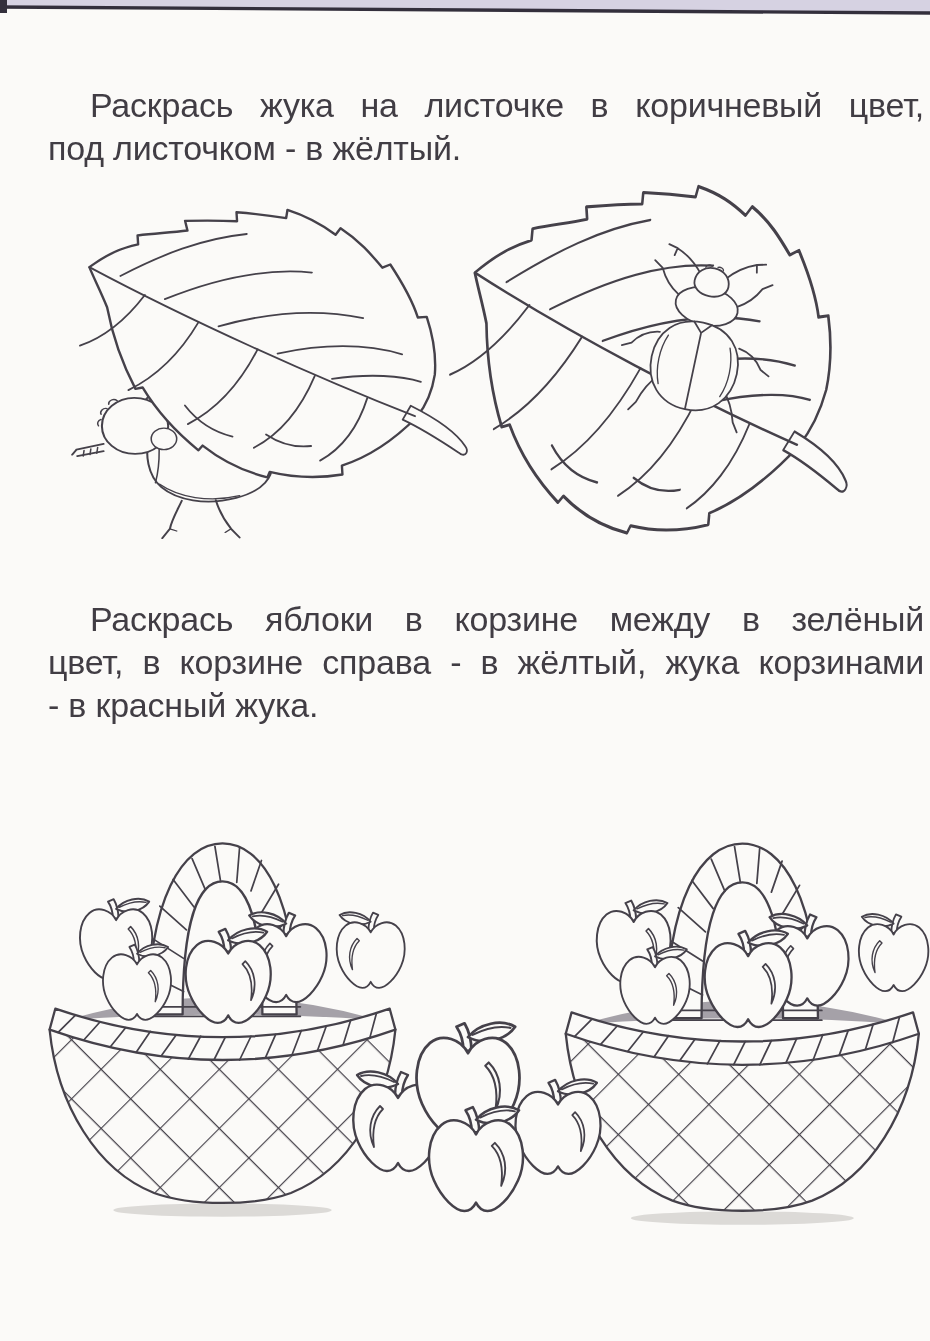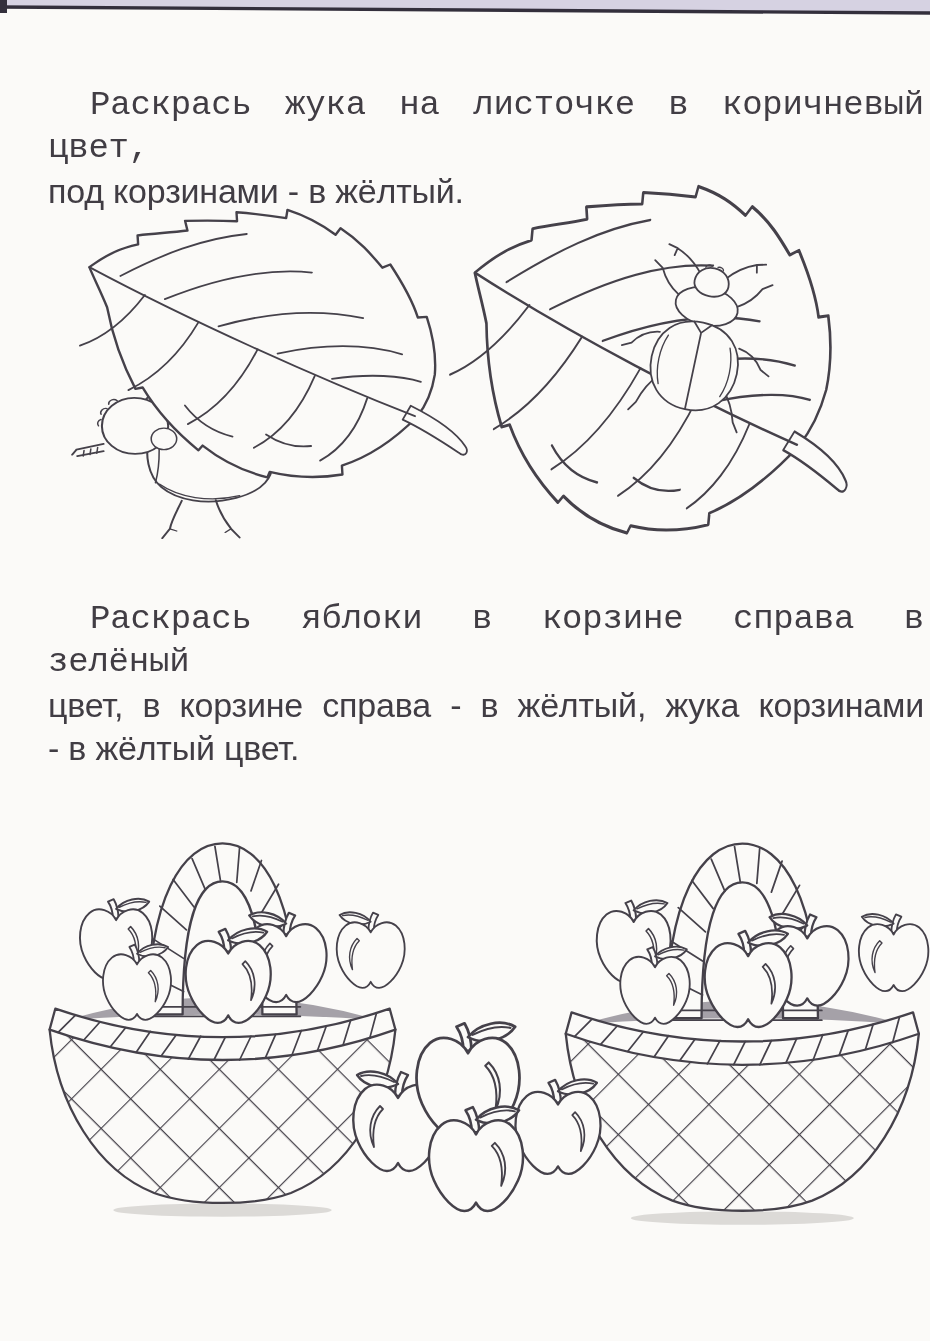--- a/index.html
+++ b/index.html
@@ -14,41 +14,41 @@
   .para {
     position: absolute;
     left: 48px; width: 876px;
     color: #413d44;
     font-size: 34px;
     line-height: 43px;
     letter-spacing: -0.2px;
   }
   .tline { display:block; white-space: normal; }
   .just { text-align: justify; text-align-last: justify; }
-  .indent { text-indent: 42px; font-family: Liberation Mono, monospace; }
+  .indent { text-indent: 42px; }
   .art { position:absolute; left:0; }
   .ln   { fill:none; stroke:#45414a; stroke-width:2.4; stroke-linecap:round; stroke-linejoin:round; }
   .lnt  { fill:none; stroke:#45414a; stroke-width:1.8; stroke-linecap:round; stroke-linejoin:round; }
   .fw   { fill:#fbfaf8; stroke:#45414a; stroke-width:2.4; stroke-linejoin:round; }
   .fwt  { fill:#fbfaf8; stroke:#45414a; stroke-width:1.8; stroke-linejoin:round; }
 </style>
 </head>
 <body>
 
 <div class="page">
 
   <svg class="scan-top" width="930" height="18" viewBox="0 0 930 18">
     <polygon points="0,0 930,0 930,12 0,6" fill="#d6d2e2"></polygon>
     <path d="M0 7 L930 13" stroke="#332f3c" stroke-width="3.4" fill="none"></path>
     <rect x="0" y="0" width="7" height="13" fill="#332f3c"></rect>
   </svg>
 
   <div class="para" style="top:84px">
     <span class="tline just indent">Раскрась жука на листочке в коричневый цвет,</span>
-    <span class="tline">под корзинами - в жёлтый.</span>
+    <span class="tline">под листочком - в жёлтый.</span>
   </div>
 
   <svg class="art" style="top:180px" width="930" height="410" viewBox="0 0 930 410">
     <defs>
       <g id="leaf">
         <path class="fw" d="M8 140
           C 20 120, 30 110, 44 100 L 40 92 C 58 82, 70 76, 84 68 L 78 60
           C 96 52, 110 46, 126 40 L 122 32 C 140 26, 154 22, 170 18 L 168 10
           C 190 8, 205 10, 222 14 L 224 6 C 246 10, 262 18, 278 26 L 284 20
           C 302 32, 318 44, 330 58 L 338 54 C 352 70, 362 86, 368 104
@@ -114,23 +114,23 @@
       <use href="#leaf" transform="translate(82,-56) rotate(23 0 140)"></use>
     </g>
 
     <g>
       <use href="#leaf" transform="translate(489,-95) rotate(26 0 140) scale(1.02,1.35)"></use>
       <use href="#beetle-top" transform="translate(700,158) rotate(12) scale(0.75) translate(-100,-115)"></use>
     </g>
   </svg>
 
   <div class="para" style="top:598px">
-    <span class="tline just indent">Раскрась яблоки в корзине  справа в зелёный</span>
+    <span class="tline just indent">Раскрась яблоки в корзине  между в зелёный</span>
     <span class="tline just">цвет, в корзине справа - в жёлтый, жука корзинами</span>
-    <span class="tline">- в жёлтый цвет.</span>
+    <span class="tline">- в красный жука.</span>
   </div>
 
   <svg class="art" style="top:818px" width="930" height="430" viewBox="0 0 930 430">
     <defs>
       <pattern id="lattice" width="44" height="44" patternUnits="userSpaceOnUse" patternTransform="rotate(45)">
         <path d="M0 0 H44 M0 0 V44" stroke="#45414a" stroke-width="2.4" fill="none"></path>
       </pattern>
       <g id="apple">
         <path class="fw" d="M46 24 C 46 16, 44 9, 40 3 L 47 0 C 51 7, 53 16, 53 24 Z"></path>
         <path class="fw" d="M50 12 C 60 0, 79 -4, 91 3 C 83 15, 63 19, 50 12 Z"></path>

